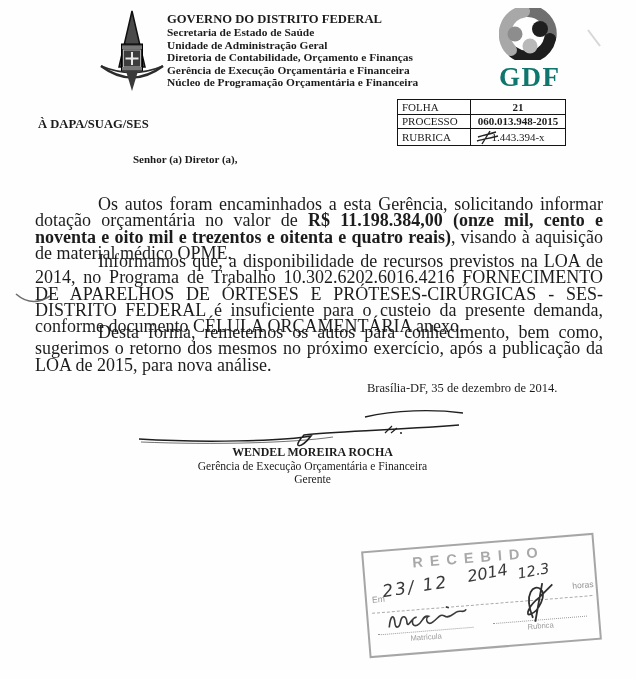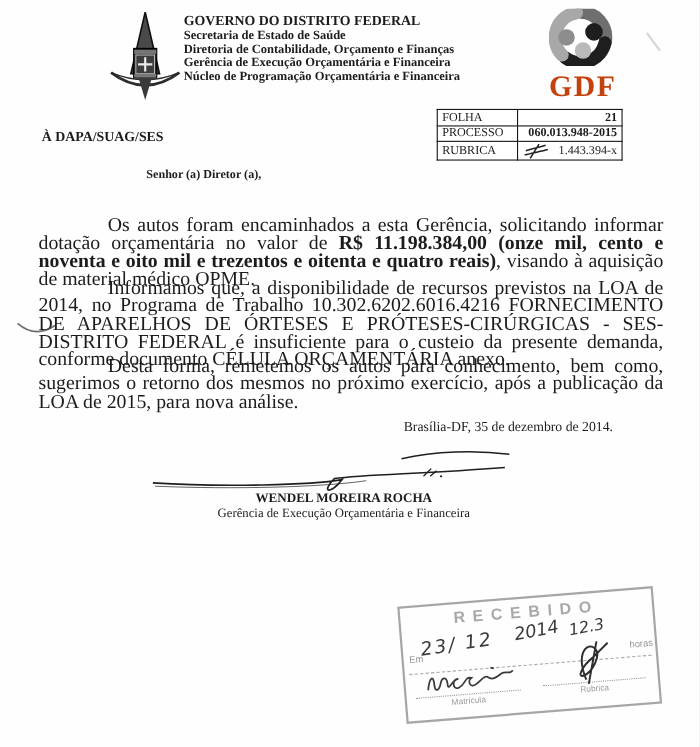--- a/index.html
+++ b/index.html
@@ -5,27 +5,27 @@
   html,body{margin:0;padding:0;background:#e8e8e8;}
   .page{position:relative;width:636px;height:679px;background:#fefefe;margin:0 auto;
         font-family:"Liberation Serif","DejaVu Serif",serif;color:#1c1c1c;overflow:hidden;}
 
   
   .crest{position:absolute;left:100px;top:9px;width:64px;height:88px;}
   .org{position:absolute;left:167px;top:13px;font-weight:bold;white-space:nowrap;}
   .org-l0{font-size:12.6px;line-height:13.4px;}
   .org-l{font-size:11.4px;line-height:12.4px;}
   .gdf{position:absolute;left:499px;top:8px;width:80px;}
-  .gdf-text{font-size:27px;font-weight:bold;letter-spacing:1.5px;line-height:25px;margin-top:1px;color:#c2410c;}
+  .gdf-text{font-size:27px;font-weight:bold;letter-spacing:1.5px;line-height:25px;margin-top:1px;color:#0f766e;}
 
   
   .ref-table{position:absolute;left:397px;top:99px;border-collapse:collapse;background:#fff;}
   .ref-table td{border:1.7px solid #141414;font-size:11px;padding:0 4px;height:13.5px;white-space:nowrap;}
   .ref-table td.lbl{width:64px;font-weight:normal;}
-  .ref-table td.val{width:86px;text-align:right;font-weight:bold;}
+  .ref-table td.val{width:86px;text-align:center;font-weight:bold;}
   .ref-table tr.r3 td{height:16px;}
   .ref-table tr.r3 td.val{font-weight:normal;position:relative;margin-top:24px;}
   .rub-scribble{position:absolute;left:4px;top:1px;}
 
   .addressee{position:absolute;left:38px;top:117px;font-weight:bold;font-size:12.6px;}
   .salutation{position:absolute;left:133px;top:153px;font-weight:bold;font-size:11px;}
 
   
   .para{position:absolute;left:35px;width:568px;font-size:18px;line-height:16.3px;
         text-align:justify;text-indent:63px;margin:0;}
@@ -77,20 +77,21 @@
       <rect x="22" y="58" width="20" height="3.5" fill="#777"></rect>
       <path d="M1 57 Q 32 80 63 57" fill="none" stroke="#2c2c2c" stroke-width="2.6"></path>
       <path d="M1 57 Q 32 70 63 57" fill="none" stroke="#2c2c2c" stroke-width="1.4"></path>
       <polygon points="26,62 38,62 32,82" fill="#3a3a3a"></polygon>
     </svg>
   </div>
 
   <div class="org">
     <div class="org-l0">GOVERNO DO DISTRITO FEDERAL</div>
     <div class="org-l">Secretaria de Estado de Saúde</div>
+    <div class="org-l">Unidade de Administração Geral</div>
     <div class="org-l">Diretoria de Contabilidade, Orçamento e Finanças</div>
     <div class="org-l">Gerência de Execução Orçamentária e Financeira</div>
     <div class="org-l">Núcleo de Programação Orçamentária e Financeira</div>
   </div>
 
   <div class="gdf">
     <svg width="58" height="52" viewBox="0 0 58 52">
       <path d="M29 3 A 23 23 0 0 1 51.5 29" fill="none" stroke="#6f6f6f" stroke-width="12" stroke-linecap="round"></path>
       <path d="M51 31 A 23 23 0 0 1 15 44.5" fill="none" stroke="#1e1e1e" stroke-width="12" stroke-linecap="round"></path>
       <path d="M12 42 A 23 23 0 0 1 25 3.5" fill="none" stroke="#a8a8a8" stroke-width="12" stroke-linecap="round"></path>
@@ -138,20 +139,21 @@
       <path d="M8 39 C 80 42 160 40 200 34" fill="none" stroke="#1f1f1f" stroke-width="0.9" opacity="0.7"></path>
       <path d="M232 14 C 262 7 300 6 330 10" fill="none" stroke="#1f1f1f" stroke-width="1.3"></path>
       <path d="M252 30 l 7 -7 m -1 7 l 6 -5" fill="none" stroke="#1f1f1f" stroke-width="1.2"></path>
       <circle cx="268" cy="30" r="1" fill="#1f1f1f"></circle>
     </svg>
   </div>
 
   <div class="sig-block">
     <div class="sig-name">WENDEL MOREIRA ROCHA</div>
     <div class="sig-org">Gerência de Execução Orçamentária e Financeira</div>
+    <div class="sig-role">Gerente</div>
   </div>
 
   <div class="stamp">
     <div class="stamp-title">RECEBIDO</div>
     <span class="stamp-em">Em</span>
     <span class="stamp-horas">horas</span>
     <div class="stamp-dash"></div>
     <div class="fld fld-mat"><span>Matrícula</span></div>
     <div class="fld fld-rub"><span>Rubrica</span></div>
 

